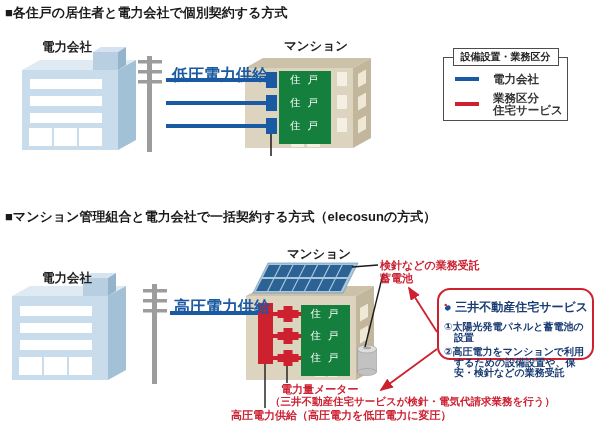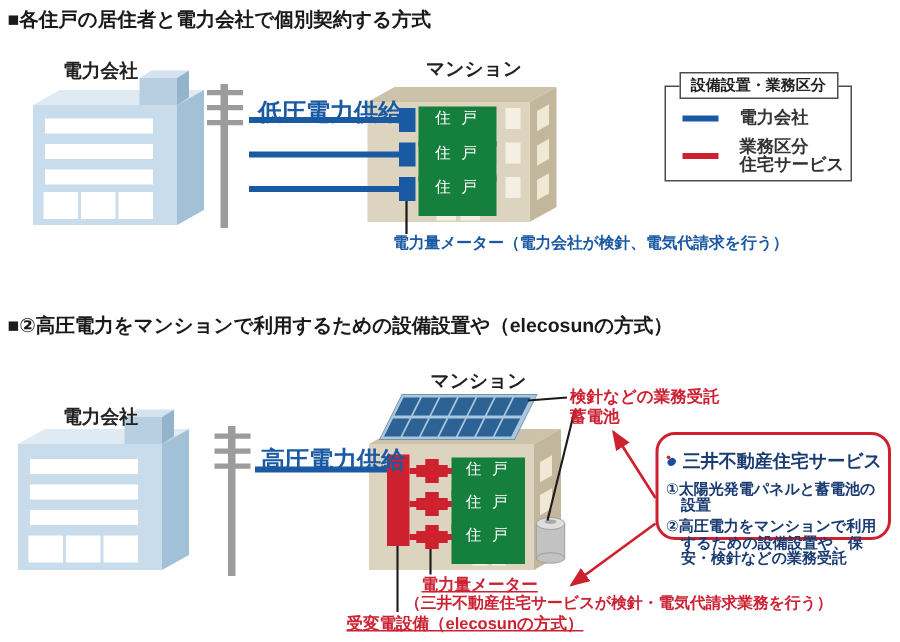--- a/index.html
+++ b/index.html
@@ -7,21 +7,21 @@
     position:relative;width:600px;height:428px;background:#ffffff;overflow:hidden;
     font-family:"Liberation Sans","DejaVu Sans",sans-serif;color:#1a1a1a;
   }
   .art{position:absolute;left:0;top:0;z-index:0;}
   .t{position:absolute;z-index:2;white-space:nowrap;}
   .sec-title{font-size:13px;font-weight:bold;color:#1a1a1a;}
   .bldg-label{font-size:12.5px;font-weight:bold;color:#222;}
   .blue-label{font-size:16px;font-weight:bold;color:#1a5aa3;}
   .blue-caption{font-size:10.5px;font-weight:bold;color:#1a5aa3;}
   .red-label{font-size:11px;font-weight:bold;color:#cc2233;line-height:13px;}
-  .red-caption{font-size:11px;font-weight:bold;color:#cc2233;text-decoration:underline;}
+  .red-caption{font-size:11px;font-weight:bold;color:#cc2233;}
   .red-caption-sm{font-size:10.5px;font-weight:bold;color:#cc2233;}
 
   .unit{
     position:absolute;z-index:2;background:#15803d;color:#ffffff;
     font-size:10.5px;font-weight:normal;text-align:center;line-height:17px;
     letter-spacing:2px;height:27px;
   }
 
   .legend{
     position:absolute;left:443px;top:57px;width:125px;height:64px;z-index:2;
@@ -210,42 +210,41 @@
     <g stroke="#cd2130" stroke-width="1.8">
       <line x1="437" y1="332" x2="409" y2="288" marker-end="url(#ah)"></line>
       <line x1="437" y1="349" x2="381" y2="390" marker-end="url(#ah)"></line>
     </g>
   </svg>
 
   <div class="t sec-title" style="left:5px;top:4px;text-align:right;">■各住戸の居住者と電力会社で個別契約する方式</div>
   <div class="t bldg-label" style="left:42px;top:39px;">電力会社</div>
   <div class="t bldg-label" style="left:284px;top:38px;">マンション</div>
   <div class="t blue-label" style="left:172px;top:65px;">低圧電力供給</div>
-  <div class="t blue-caption" style="left:262px;top:155px;">電力量メーター（電力会社が検針、電気代請求を行う）</div>
 
   <div class="unit" style="left:279px;top:71px;width:52px;">住 戸</div>
   <div class="unit" style="left:279px;top:94px;width:52px;">住 戸</div>
   <div class="unit" style="left:279px;top:117px;width:52px;">住 戸</div>
 
   <div class="legend">
     <div class="legend-tab">設備設置・業務区分</div>
     <div class="legend-row">
       <span class="lsample blue"></span>
       <span class="llabel">電力会社</span>
     </div>
     <div class="legend-row">
       <span class="lsample red"></span>
       <span class="llabel">
         <span>業務区分</span><br>
         <span>住宅サービス</span>
       </span>
     </div>
   </div>
 
-  <div class="t sec-title" style="left:5px;top:208px;">■②高圧電力をマンションで利用するための設備設置や（elecosunの方式）</div>
+  <div class="t sec-title" style="left:5px;top:208px;">■マンション管理組合と電力会社で一括契約する方式（elecosunの方式）</div>
   <div class="t bldg-label" style="left:42px;top:270px;">電力会社</div>
   <div class="t bldg-label" style="left:287px;top:246px;">マンション</div>
   <div class="t blue-label" style="left:174px;top:297px;">高圧電力供給</div>
 
   <div class="t red-label" style="left:380px;top:259px;">
     <span>検針などの業務受託</span><br>
     <span>蓄電池</span>
   </div>
 
   <div class="unit" style="left:301px;top:305px;width:49px;">住 戸</div>
@@ -259,15 +258,15 @@
         <circle cx="3.8" cy="3.2" r="2.7" fill="#cc2130"></circle>
       </svg>
       <span class="sb-title">三井不動産住宅サービス</span>
     </div>
     <div class="sb-item">①太陽光発電パネルと蓄電池の設置</div>
     <div class="sb-item">②高圧電力をマンションで利用するための設備設置や、保安・検針などの業務受託</div>
   </div>
 
   <div class="t red-caption" style="left:281px;top:382px;">電力量メーター</div>
   <div class="t red-caption-sm" style="left:270px;top:395px;">（三井不動産住宅サービスが検針・電気代請求業務を行う）</div>
-  <div class="t red-caption" style="left:231px;top:408px;">受変電設備（elecosunの方式）</div>
+  <div class="t red-caption" style="left:231px;top:408px;">高圧電力供給（高圧電力を低圧電力に変圧）</div>
 
 </div>
 
 </body></html>

